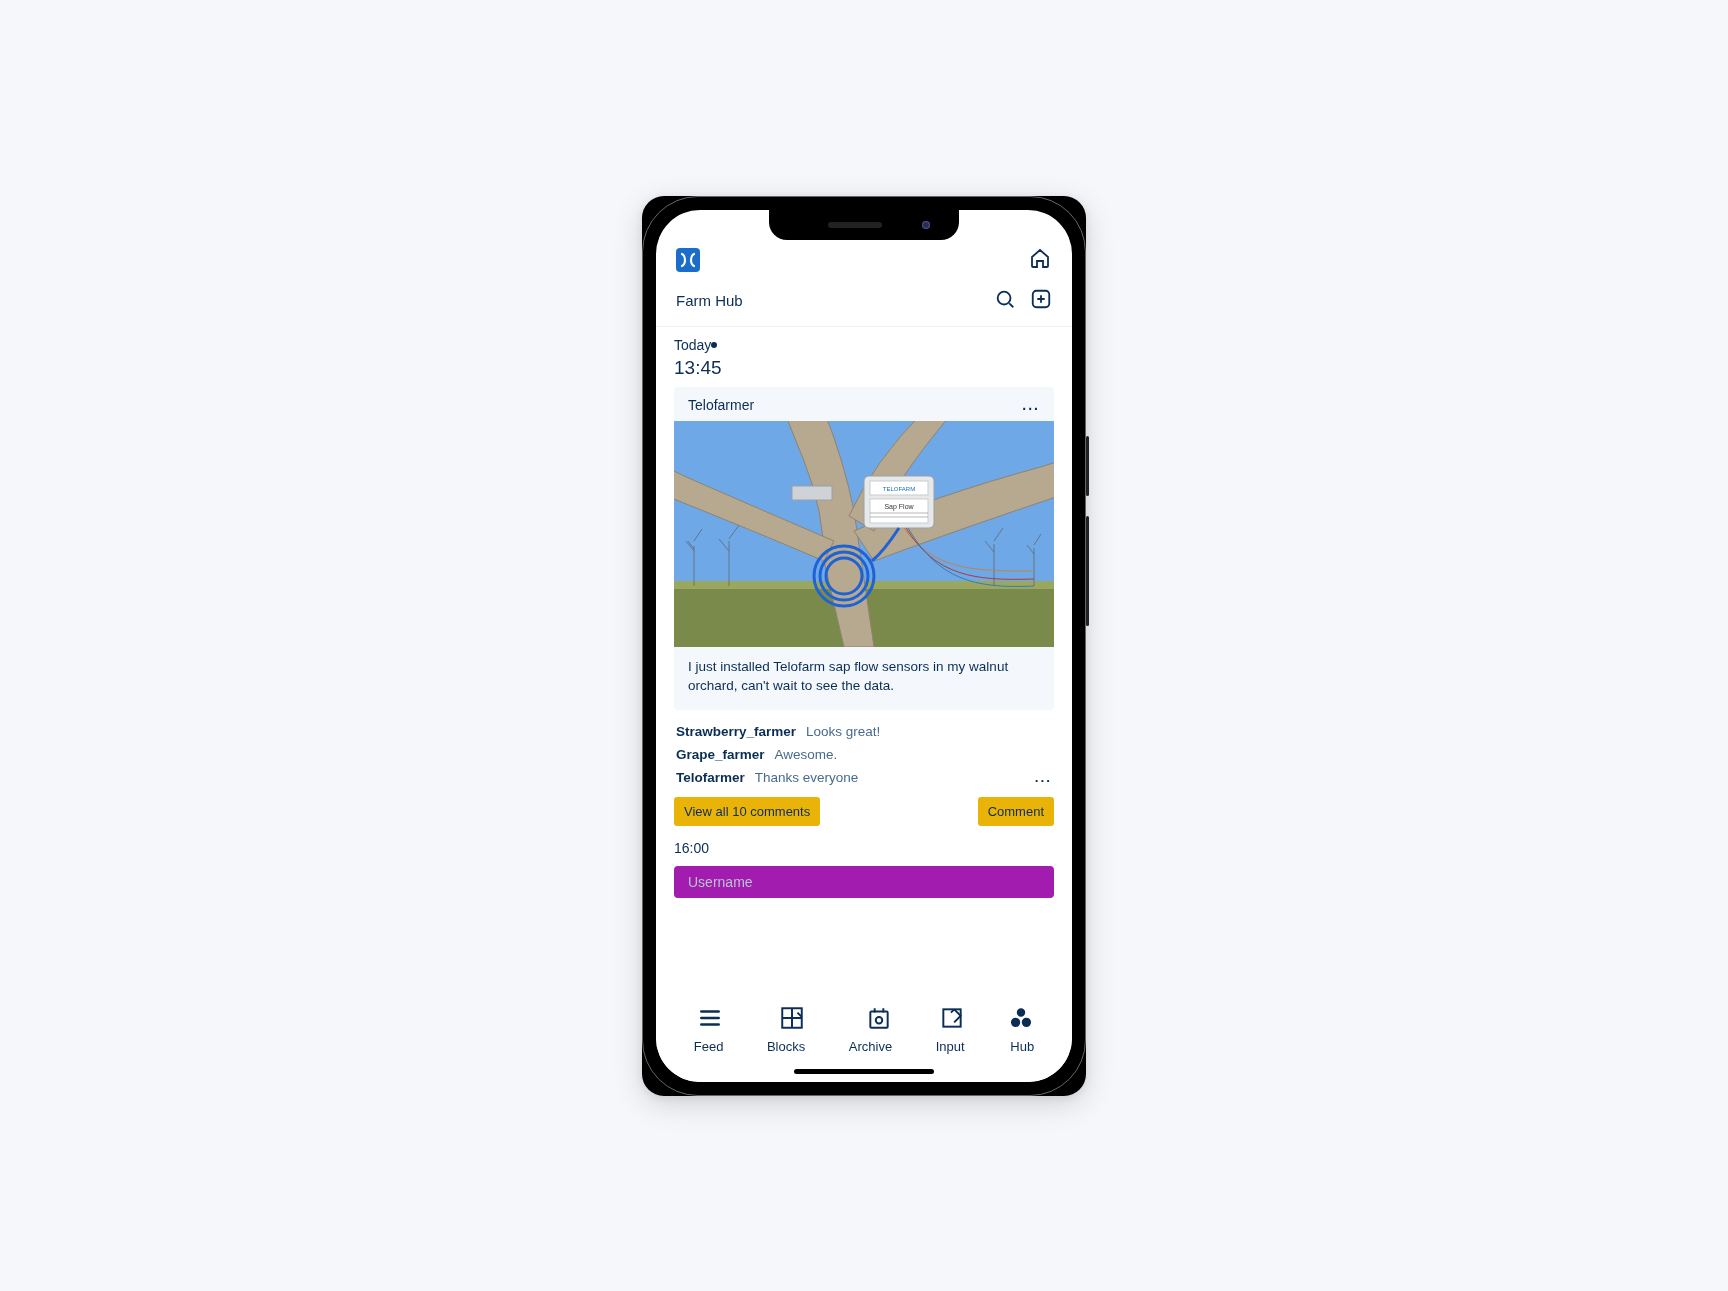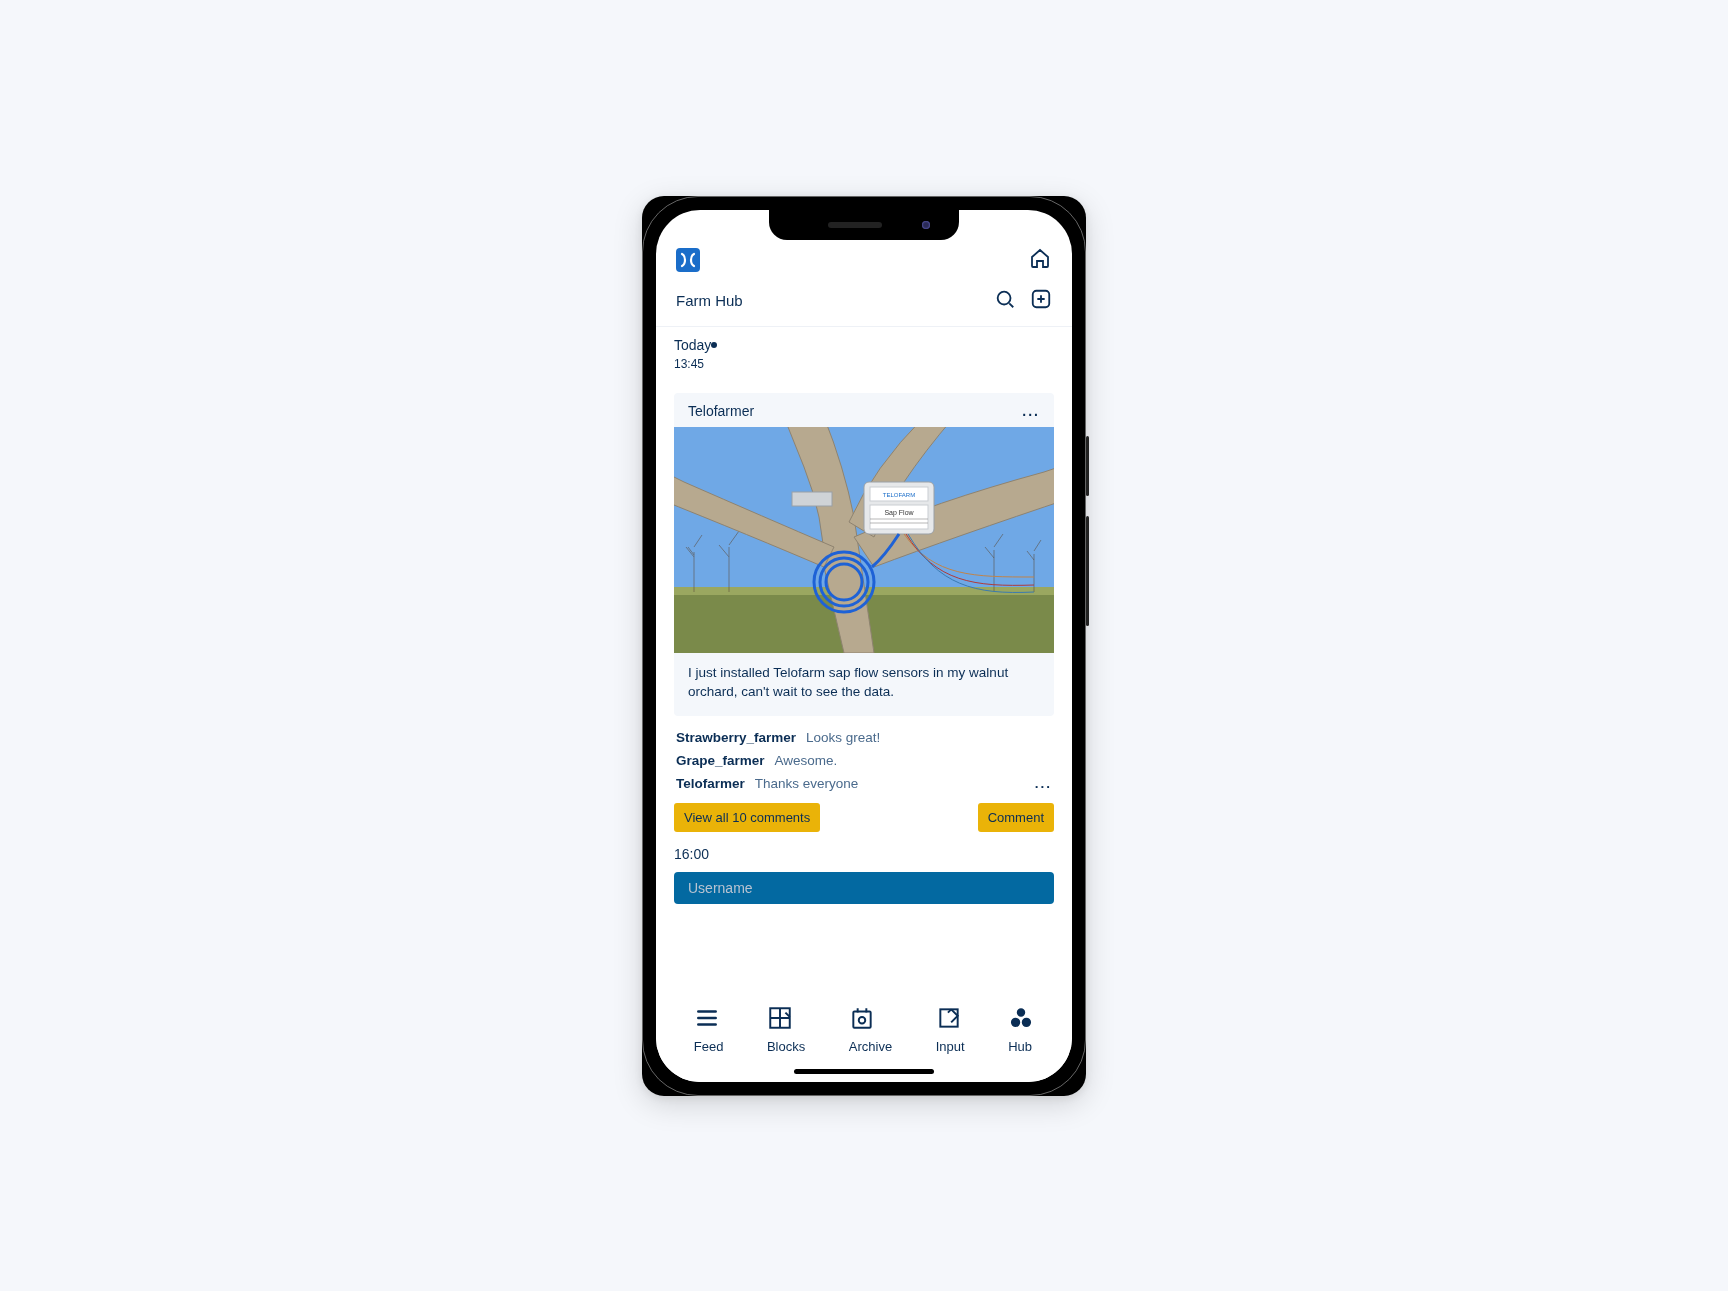--- a/index.html
+++ b/index.html
@@ -100,21 +100,21 @@
     
     .feed {
       flex: 1;
       overflow: hidden;
       padding: 10px 18px 0 18px;
       color: #0b2e55;
       position: relative;
     }
     .day-row { display: flex; justify-content: flex-start; align-items: center; font-size: 14px; margin-bottom: 4px; }
     .unread-dot { width: 6px; height: 6px; background: #0b2e55; border-radius: 50%; }
-    .time-label { font-size: 12px; margin-bottom: 22px; }
+    .time-label { font-size: 19px; margin-bottom: 8px; }
     .post-card {
       background: #f4f7fb;
       border-radius: 4px;
       overflow: hidden;
       margin-bottom: 10px;
     }
     .post-head { display: flex; justify-content: space-between; align-items: center; padding: 10px 14px 8px; font-size: 14px; }
     .more { letter-spacing: 2px; color: #0b2e55; font-weight: 600; }
     .post-image {
       width: 100%;
@@ -125,32 +125,32 @@
     .post-caption { padding: 10px 14px 14px; font-size: 13.5px; line-height: 1.45; }
     .comments { font-size: 13.5px; }
     .comment-line { display: flex; gap: 10px; padding: 4px 2px; align-items: center; }
     .comment-line .u { font-weight: 600; }
     .comment-line .txt { color: #4a6a8c; }
     .comment-line.with-more { justify-content: space-between; }
     .comment-line.with-more .left { display: flex; gap: 10px; }
     .pill-row { display: flex; justify-content: space-between; margin: 8px 0 14px; }
     .pill { background: #eab308; border-radius: 3px; padding: 7px 10px; font-size: 13px; color: #0b2e55; }
     .next-time { font-size: 14px; margin-bottom: 10px; }
-    .next-card { background: #0369a1; border-radius: 4px; padding: 8px 14px; color: #b8c3d1; font-size: 14px; }
+    .next-card { background: #a21caf; border-radius: 4px; padding: 8px 14px; color: #b8c3d1; font-size: 14px; }
     .fade-cut { position: absolute; left:0; right:0; bottom:0; height: 6px; background: #fff; }
     
     .bottom-nav {
       display: flex;
       justify-content: space-around;
       align-items: flex-end;
       padding: 10px 16px 28px 16px;
       background: #fff;
       border-top: 1px solid #fff;
     }
-    .nav-item { display: flex; flex-direction: column; align-items: flex-start; gap: 8px; color: #0b2e55; font-size: 13px; }
+    .nav-item { display: flex; flex-direction: column; align-items: flex-end; gap: 8px; color: #0b2e55; font-size: 13px; }
     .nav-item svg { width: 26px; height: 26px; stroke: #0b2e55; fill: none; stroke-width: 1.8; }
     .nav-item.active svg { fill: #0b2e55; stroke: #0b2e55; }
     
     .orchard { width: 100%; height: 100%; display: block; }
   </style>
 </head>
 <body>
 
 <div class="phone-frame">
   <div class="side-btn-1"></div>

